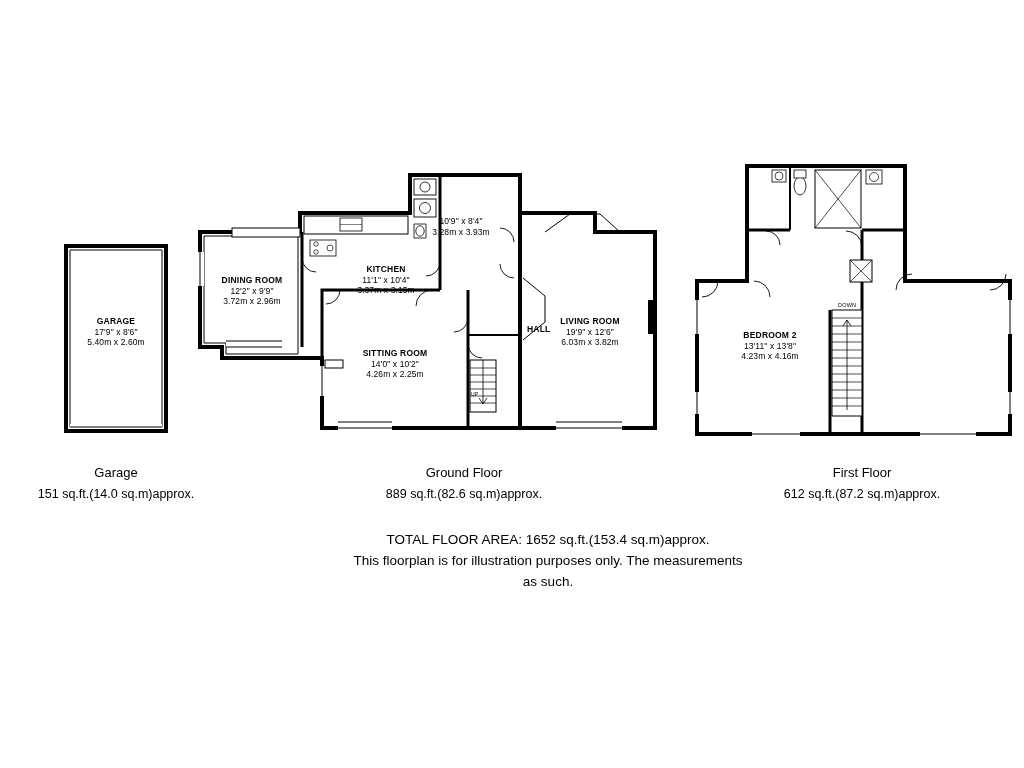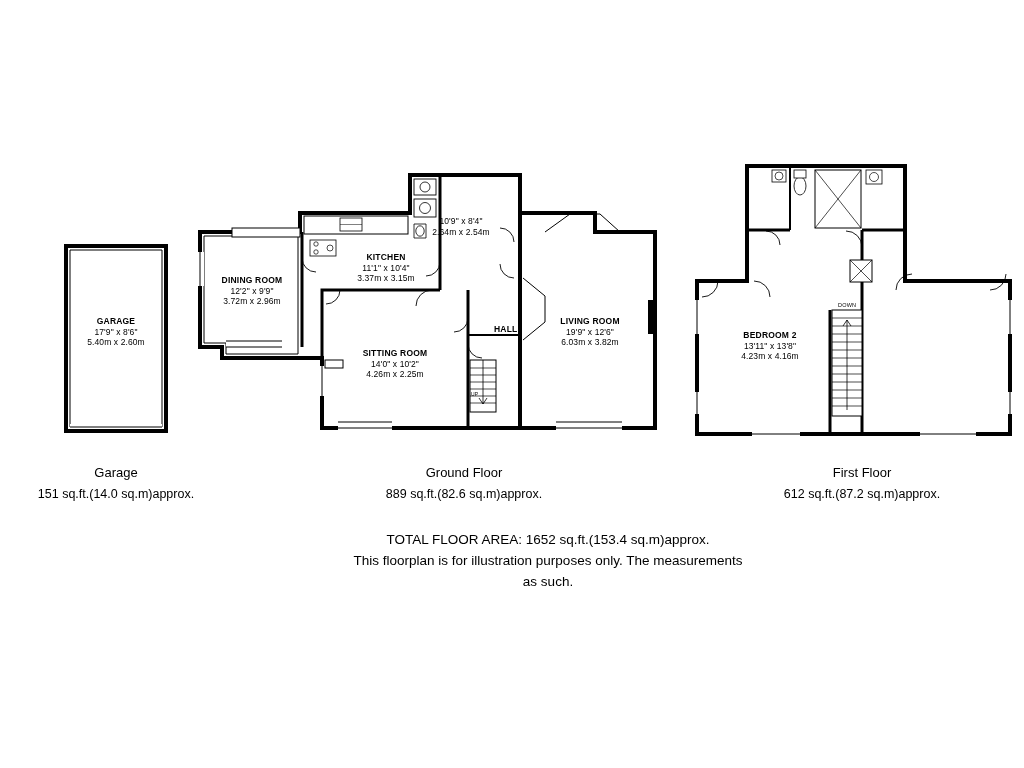--- a/index.html
+++ b/index.html
@@ -41,20 +41,21 @@
   }
   .room-label .dim {
     font-size: 8.5px;
   }
   .small-label {
     position: absolute;
     font-size: 8.5px;
     font-weight: bold;
     letter-spacing: .2px;
     white-space: nowrap;
+    margin-left: 33px;
   }
   .tiny-label {
     position: absolute;
     font-size: 5px;
     letter-spacing: .2px;
     white-space: nowrap;
   }
   .floor-caption {
     position: absolute;
     text-align: center;
@@ -275,29 +276,29 @@
     <span class="dim">17'9" x 8'6"</span><br>
     <span class="dim">5.40m x 2.60m</span>
   </div>
 
   <div class="room-label" style="left:182px; top:275px; width:140px;">
     <span class="nm">DINING ROOM</span><br>
     <span class="dim">12'2" x 9'9"</span><br>
     <span class="dim">3.72m x 2.96m</span>
   </div>
 
-  <div class="room-label" style="left:305px; top:252px; width:162px;text-align:center;">
+  <div class="room-label" style="left:305px; top:264px; width:162px;text-align:center;">
     <span class="nm">KITCHEN</span><br>
     <span class="dim">11'1" x 10'4"</span><br>
     <span class="dim">3.37m x 3.15m</span>
   </div>
 
   <div class="room-label" style="left:388px; top:216px; width:146px;">
     <span class="dim">10'9" x 8'4"</span><br>
-    <span class="dim">2.64m x 2.54m</span>
+    <span class="dim">3.28m x 3.93m</span>
   </div>
 
   <div class="room-label" style="left:520px; top:316px; width:140px;">
     <span class="nm">LIVING ROOM</span><br>
     <span class="dim">19'9" x 12'6"</span><br>
     <span class="dim">6.03m x 3.82m</span>
   </div>
 
   <div class="room-label" style="left:325px; top:348px; width:140px;">
     <span class="nm">SITTING ROOM</span><br>

